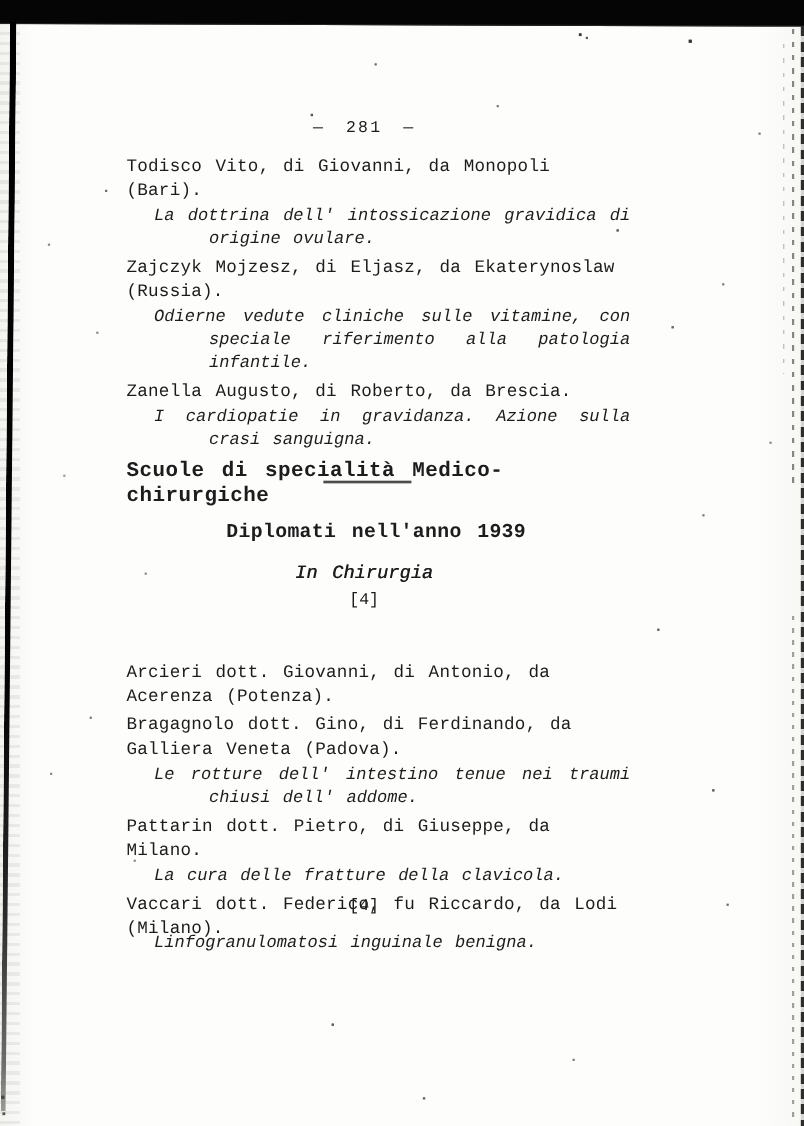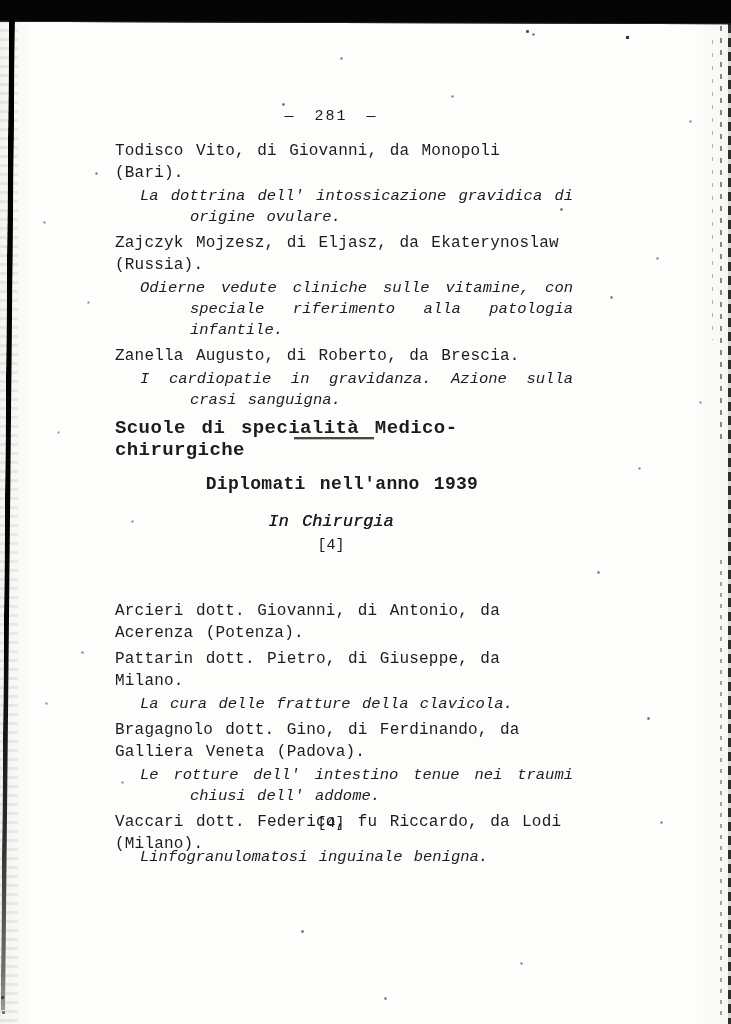--- a/index.html
+++ b/index.html
@@ -179,28 +179,28 @@
   <div class="abs title-rule"></div>
   <div class="abs year-heading">Diplomati nell'anno 1939</div>
 
   <div class="abs group-heading heading-chirurgia">In Chirurgia</div>
   <div class="abs group-count count-chirurgia">[4]</div>
   <div class="abs entry-list list-chirurgia">
     <div class="entry">
       <div class="entry-name">Arcieri dott. Giovanni, di Antonio, da Acerenza (Potenza).</div>
     </div>
     <div class="entry">
+      <div class="entry-name">Bragagnolo dott. Gino, di Ferdinando, da Galliera Veneta (Padova).</div>
+      <div class="entry-thesis">Le rotture dell' intestino tenue nei traumi chiusi dell' addome.</div>
+    </div>
+    <div class="entry">
       <div class="entry-name">Pattarin dott. Pietro, di Giuseppe, da Milano.</div>
       <div class="entry-thesis">La cura delle fratture della clavicola.</div>
     </div>
     <div class="entry">
-      <div class="entry-name">Bragagnolo dott. Gino, di Ferdinando, da Galliera Veneta (Padova).</div>
-      <div class="entry-thesis">Le rotture dell' intestino tenue nei traumi chiusi dell' addome.</div>
-    </div>
-    <div class="entry">
       <div class="entry-name">Vaccari dott. Federico, fu Riccardo, da Lodi (Milano).</div>
     </div>
   </div>
 
   <div class="abs group-count count-dermo">[4]</div>
   <div class="abs entry-list list-dermo">
     <div class="entry">
       <div class="entry-thesis">Linfogranulomatosi inguinale benigna.</div>
     </div>
   </div>

